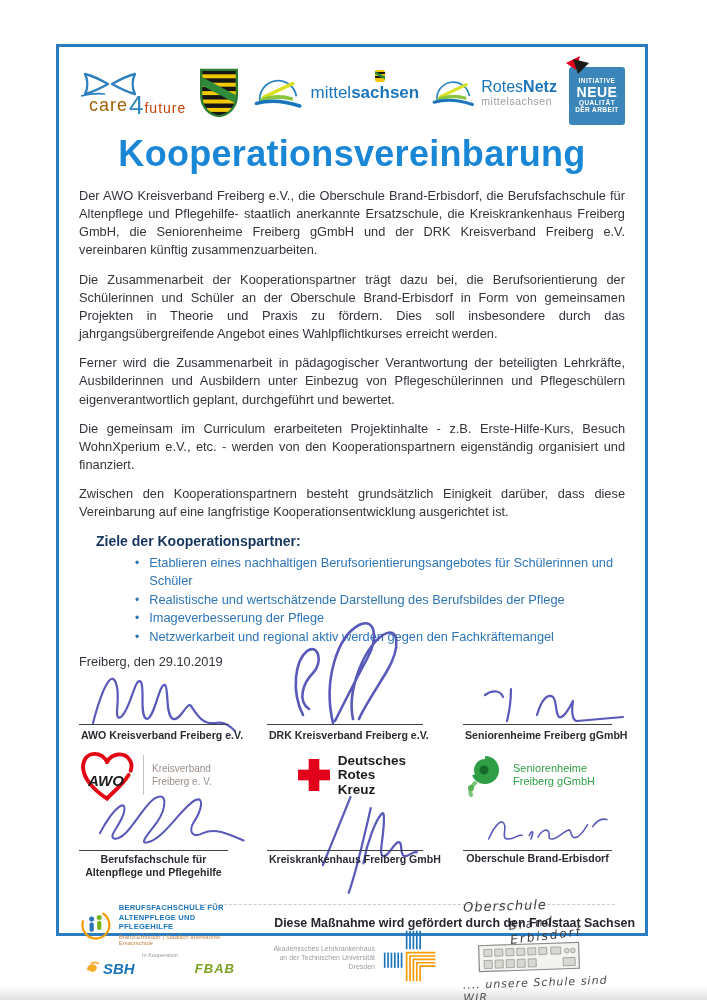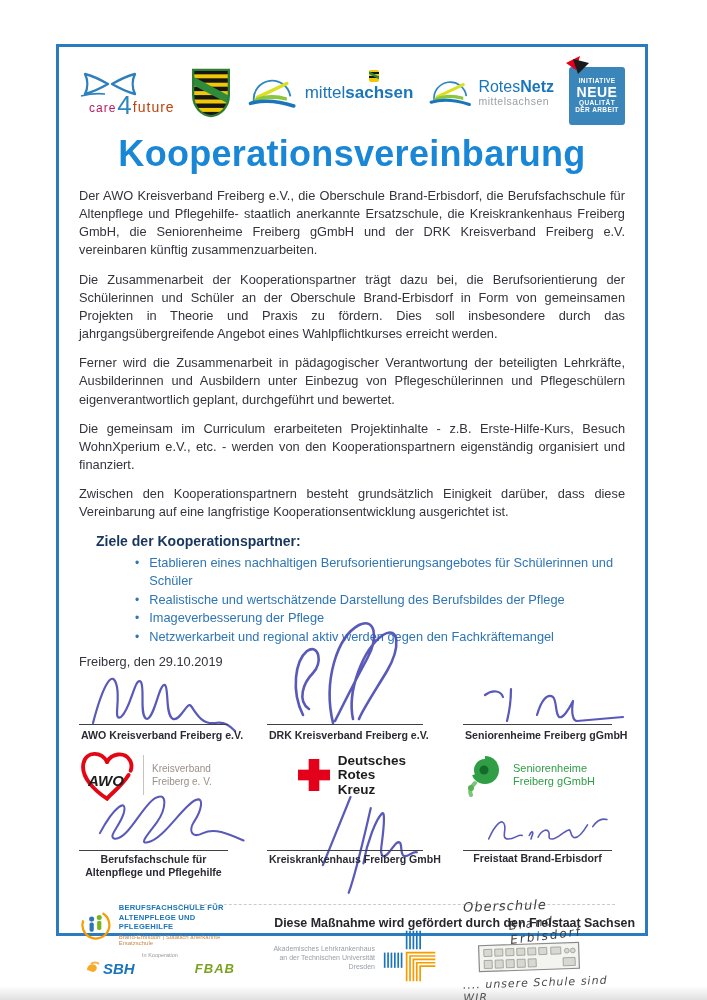--- a/index.html
+++ b/index.html
@@ -6,21 +6,21 @@
   body{background:#e9e9e9;}
   .page{position:relative;width:707px;height:1000px;background:#ffffff;margin:0 auto;
         font-family:"Liberation Sans",sans-serif;overflow:hidden;}
   .frame{position:absolute;left:56px;top:44px;width:592px;height:892px;
          border:3px solid #2b7bc0;box-sizing:border-box;padding:14px 20px 0 20px;}
   
   .logo-row{display:flex;justify-content:space-between;align-items:center;height:64px;}
   .logo{display:flex;align-items:center;gap:4px;}
   .c4f{display:flex;flex-direction:column;align-items:flex-start;}
   .c4f-text{display:flex;align-items:flex-end;margin-top:-6px;margin-left:10px;}
-  .c4f-care{color:#be185d;font-size:12px;letter-spacing:1px;}
+  .c4f-care{color:#a16207;font-size:18px;letter-spacing:1px;}
   .c4f-4{color:#2e86c1;font-size:26px;font-weight:300;line-height:0.8;margin:0 1px;}
   .c4f-future{color:#c2410c;font-size:14px;letter-spacing:1px;}
   .ms-text{font-size:17px;color:#1b75bb;margin-left:2px;position:relative;}
   .ms-light{font-weight:400;}
   .ms-bold{font-weight:bold;}
   .mini-crest{position:absolute;top:-13px;right:34px;}
   .pn-block{display:flex;flex-direction:column;line-height:1.05;}
   .pn-name{font-size:16px;color:#1b75bb;}
   .pn-name b{font-weight:bold;}
   .pn-sub{font-size:10.5px;color:#9aa0a6;letter-spacing:.5px;}
@@ -276,21 +276,21 @@
           <path class="ink" stroke-width="2.4" d="M52,78 L82,4 M104,16 C96,50 88,86 80,108 M96,76 C100,52 110,28 116,22 C120,18 118,38 116,54 C114,66 116,72 122,66 C128,60 132,50 136,54 C138,58 136,66 140,68 C144,70 150,62 154,64"></path>
         </svg>
         <div class="sig-line" style="bottom:30px"></div>
         <div class="sig-label" style="bottom:16px">Kreiskrankenhaus Freiberg GmbH</div>
       </div>
       <div class="sig-cell tall">
         <svg class="scribble" width="150" height="50" viewBox="0 0 170 55" style="bottom:28px">
           <path class="ink" stroke-width="1.8" stroke="#6b6fae" d="M20,40 C28,22 36,16 38,24 C40,30 34,40 42,40 C50,40 54,34 58,36 M66,36 C68,32 70,30 70,34 L68,40 M76,38 C80,30 86,28 88,32 C90,36 86,40 92,40 C98,40 104,32 110,30 C114,28 112,36 116,38 C120,40 126,34 132,24 M138,26 C142,20 148,16 154,18"></path>
         </svg>
         <div class="sig-line" style="bottom:30px"></div>
-        <div class="sig-label center" style="bottom:16px">Freistaat Brand-Erbisdorf</div>
+        <div class="sig-label center" style="bottom:16px">Oberschule Brand-Erbisdorf</div>
       </div>
     </div>
 
     <div class="plogo2-grid">
       <div class="bfs">
         <div class="bfs-top">
           <svg width="38" height="38" viewBox="0 0 40 40">
             <circle cx="20" cy="20" r="16" stroke="#f59c00" stroke-width="2.6" fill="none" stroke-dasharray="72 28" transform="rotate(-60 20 20)"></circle>
             <circle cx="15" cy="13" r="3" fill="#2e75b6"></circle>
             <rect x="12.5" y="17" width="5" height="11" rx="2" fill="#2e75b6"></rect>

